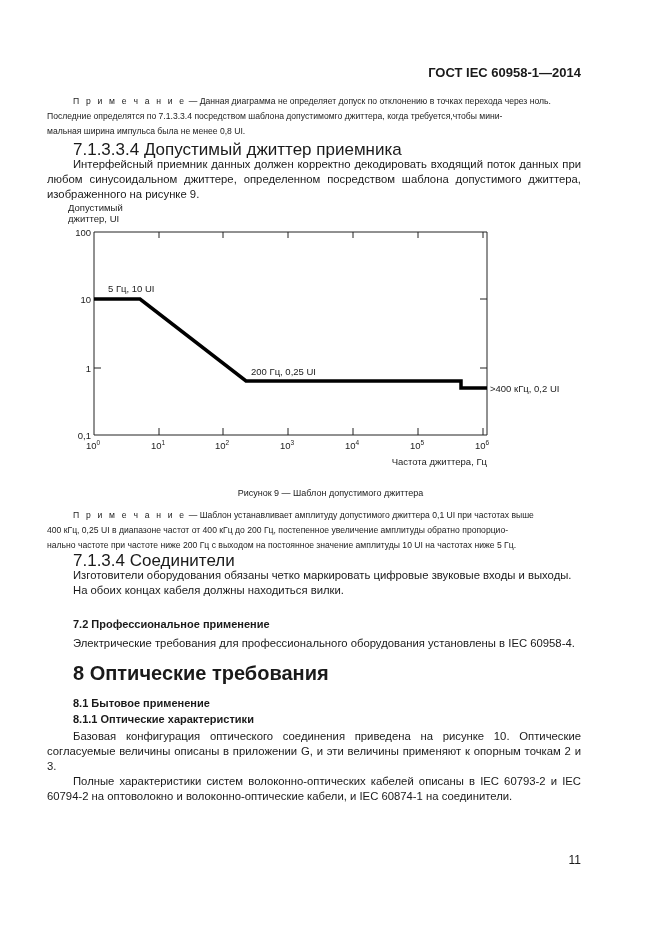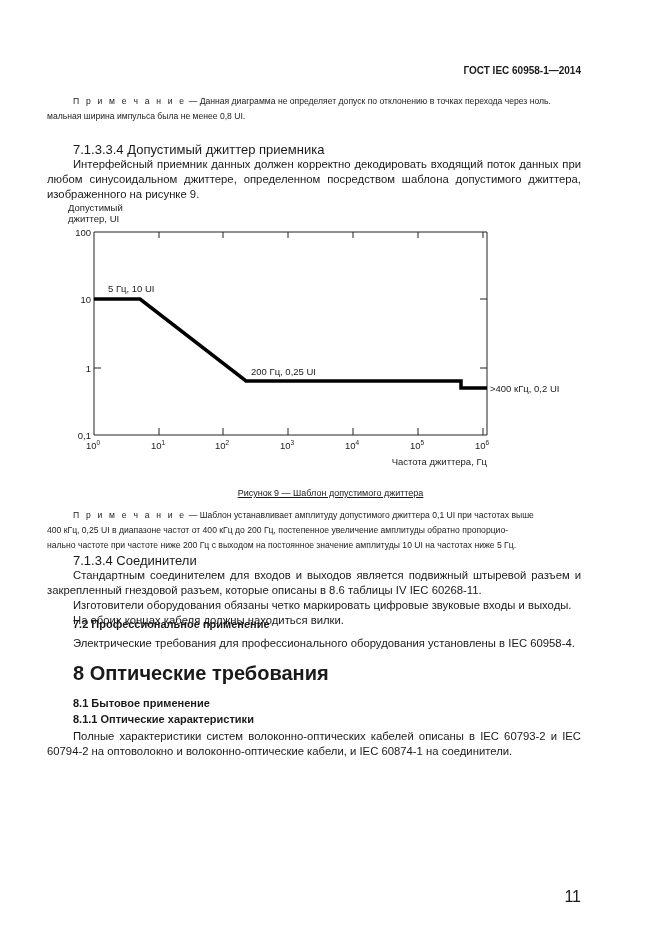--- a/index.html
+++ b/index.html
@@ -1,38 +1,39 @@
 <!DOCTYPE html>
 <html><head>
 <meta charset="utf-8">
 <style>
   html,body{margin:0;padding:0;background:#fff;}
   body{width:661px;height:936px;position:relative;overflow:hidden;
        font-family:"Liberation Sans",sans-serif;color:#1a1a1a;}
   .abs{position:absolute;}
-  .hdr{right:80px;top:65px;font-weight:bold;font-size:10px;}
+  .hdr{right:80px;top:65px;font-weight:bold;font-size:13px;}
   .note{left:47px;width:534px;font-size:8.6px;line-height:15px;text-align:justify;color:#222;}
   .note .ind{padding-left:26px;}
   .sp{letter-spacing:2.2px;}
   .body{left:47px;width:534px;font-size:11.3px;line-height:15px;text-align:justify;}
   .p{text-indent:26px;margin:0;}
-  .sub{padding-left:26px;font-size:13px;}
+  .sub{padding-left:26px;font-size:17px;}
   .h2{left:73px;font-weight:bold;font-size:11px;}
   .h1{left:73px;font-weight:bold;font-size:20px;}
-  .cap{left:0;width:661px;text-align:center;font-size:9px;text-decoration:underline;}
-  .pnum{right:80px;top:888px;font-size:16px;}
+  .cap{left:0;width:661px;text-align:center;font-size:9px;}
+  .pnum{right:80px;top:853px;font-size:12px;}
   svg text{font-family:"Liberation Sans",sans-serif;}
 </style>
 </head>
 <body>
 
 <div class="abs hdr">ГОСТ IEC 60958-1—2014</div>
 
 <div class="abs note" style="top:94px;">
   <div class="ind"><span class="sp">П р и м е ч а н и е</span><span> — Данная диаграмма не определяет допуск по отклонению в точках перехода через ноль.</span></div>
+  <div>Последние определятся по 7.1.3.3.4 посредством шаблона допустимомго джиттера, когда требуется,чтобы мини-</div>
   <div>мальная ширина импульса была не менее 0,8 UI.</div>
 </div>
 
 <div class="abs body" style="top:142px;">
   <div class="sub">7.1.3.3.4  Допустимый джиттер приемника</div>
   <p class="p">Интерфейсный приемник данных должен корректно декодировать входящий поток данных при любом синусоидальном джиттере, определенном посредством шаблона допустимого джиттера, изображенного на рисунке 9.</p>
 </div>
 
 <svg class="abs" style="left:0;top:195px;" width="661" height="280">
   <g font-size="9.5" fill="#222">
@@ -95,31 +96,31 @@
 <div class="abs cap" style="top:488px;">Рисунок  9 — Шаблон допустимого джиттера</div>
 
 <div class="abs note" style="top:508px;">
   <div class="ind"><span class="sp">П р и м е ч а н и е</span><span> — Шаблон устанавливает амплитуду допустимого джиттера 0,1 UI при частотах выше</span></div>
   <div>400 кГц, 0,25 UI в диапазоне частот от 400 кГц до 200 Гц, постепенное увеличение амплитуды обратно пропорцио-</div>
   <div>нально частоте при частоте ниже 200 Гц с выходом на постоянное значение амплитуды 10 UI на частотах ниже 5 Гц.</div>
 </div>
 
 <div class="abs body" style="top:553px;">
   <div class="sub">7.1.3.4  Соединители</div>
-  <p class="p">Стандартным соединителем для входов и выходов является подвижный штыревой разъем и закрепленный гнездовой разъем, которые описаны в 8.6 таблицы IV IEC 60268-11.</p>
   <p class="p">Изготовители оборудования обязаны четко маркировать цифровые звуковые входы и выходы.</p>
   <p class="p">На обоих концах кабеля должны находиться вилки.</p>
 </div>
 
 <div class="abs h2" style="top:618px;text-align:center;">7.2  Профессиональное применение</div>
 <div class="abs body" style="top:636px;">
   <p class="p">Электрические требования для профессионального оборудования установлены в IEC 60958-4.</p>
 </div>
 
 <div class="abs h1" style="top:662px;">8  Оптические требования</div>
 <div class="abs h2" style="top:697px;">8.1  Бытовое применение</div>
 <div class="abs h2" style="top:713px;">8.1.1  Оптические характеристики</div>
 
 <div class="abs body" style="top:729px;">
+  <p class="p">Базовая конфигурация оптического соединения приведена на рисунке 10. Оптические согласуемые величины описаны в приложении G, и эти величины применяют к опорным точкам 2 и 3.</p>
   <p class="p">Полные характеристики систем волоконно-оптических кабелей описаны в IEC 60793-2 и IEC 60794-2 на оптоволокно и волоконно-оптические кабели, и IEC 60874-1 на соединители.</p>
 </div>
 
 <div class="abs pnum">11</div>
 
 </body></html>

